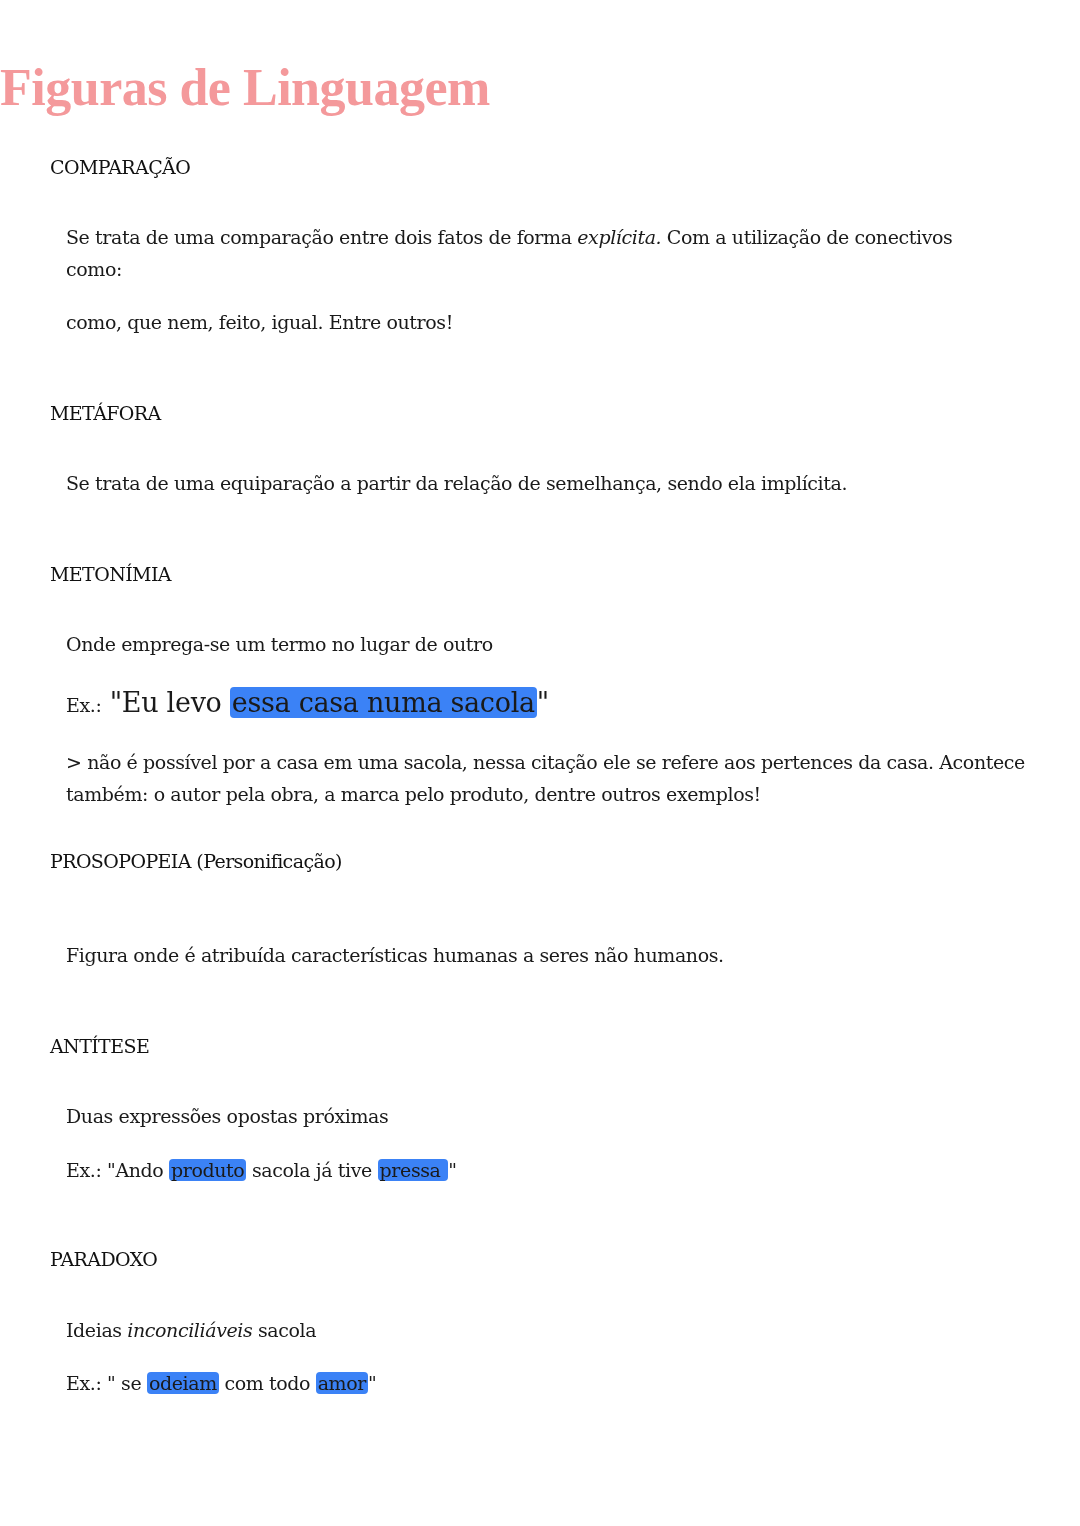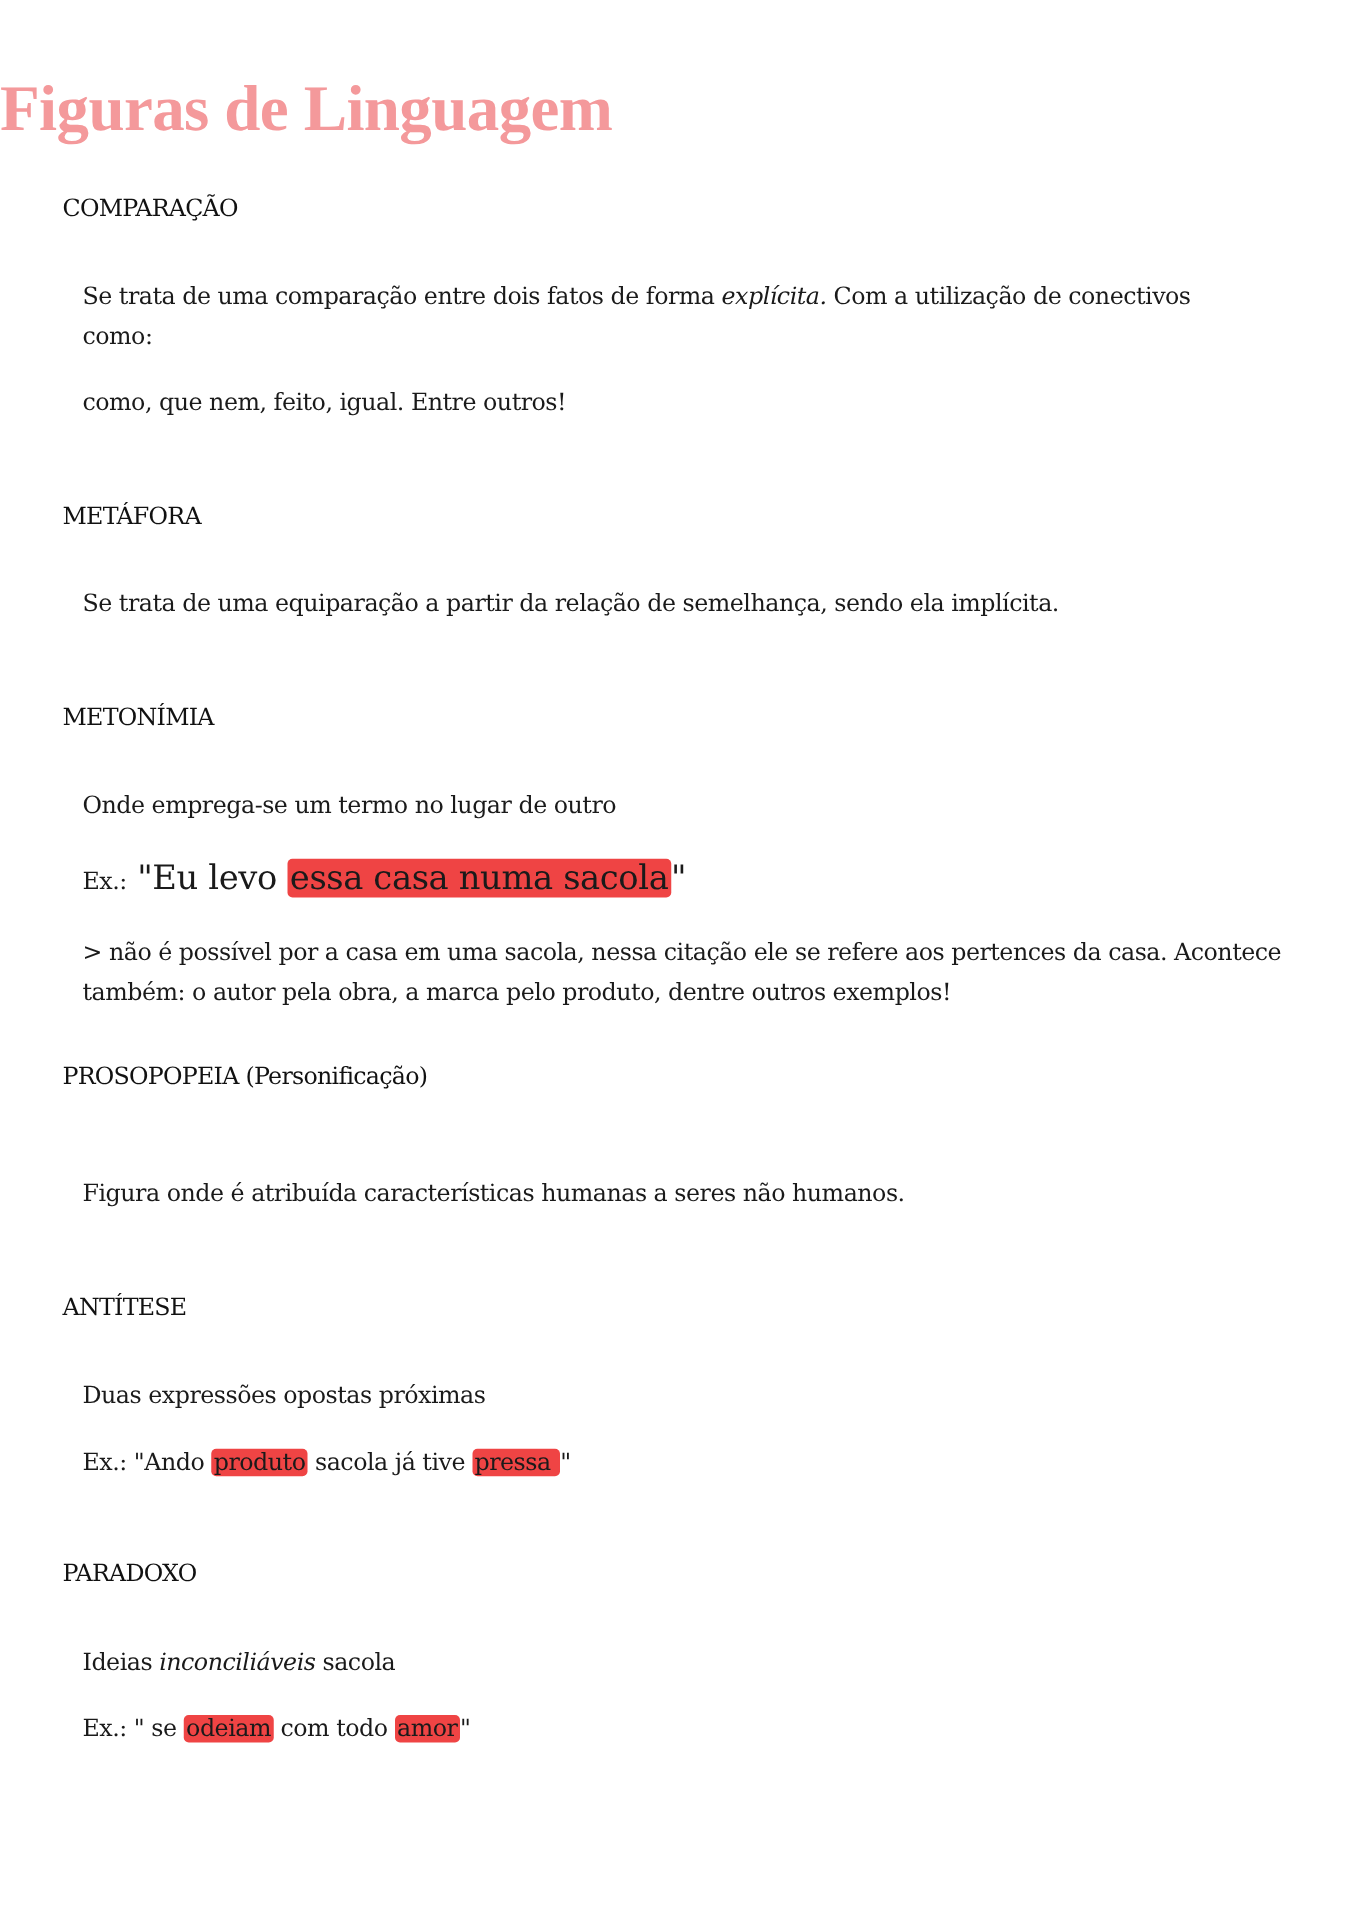--- a/index.html
+++ b/index.html
@@ -13,21 +13,21 @@
     color: #f4999b; letter-spacing: -0.5px; margin: 0;
   }
   .h {
     position: absolute; left: 50px; font-weight: normal; font-size: 19px;
     letter-spacing: -0.6px; color: #111; margin: 0;
   }
   .p {
     position: absolute; left: 50px; width: 990px; font-size: 19px;
     line-height: 32px; color: #1a1a1a; margin: 16px; letter-spacing: -0.4px;
   }
-  .hl { background: #ef4444; border-radius: 4px; padding: 0 2px; }
+  .hl { background: #3b82f6; border-radius: 4px; padding: 0 2px; }
   .big { font-size: 27px; letter-spacing: -0.3px; }
   em { font-style: italic; }
 </style>
 </head>
 <body>
 
 <h1 class="title">Figuras de Linguagem</h1>
 
 <h2 class="h" style="top:156px">COMPARAÇÃO</h2>
 <p class="p" style="top:205px;width:940px"><span>Se trata de uma comparação entre dois fatos de forma </span><em>explícita.</em><span> Com a utilização de conectivos como:</span></p>

